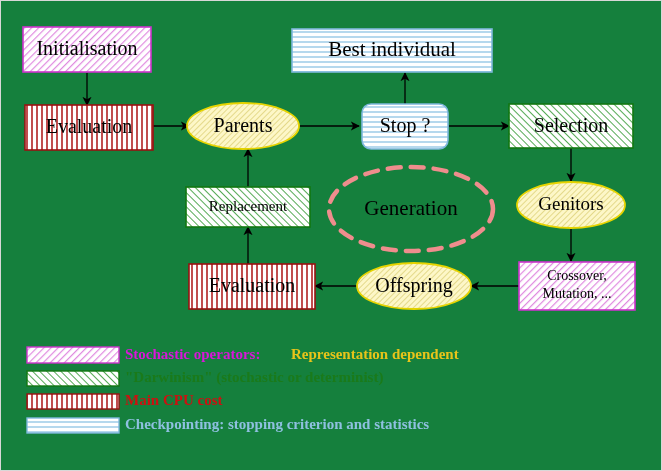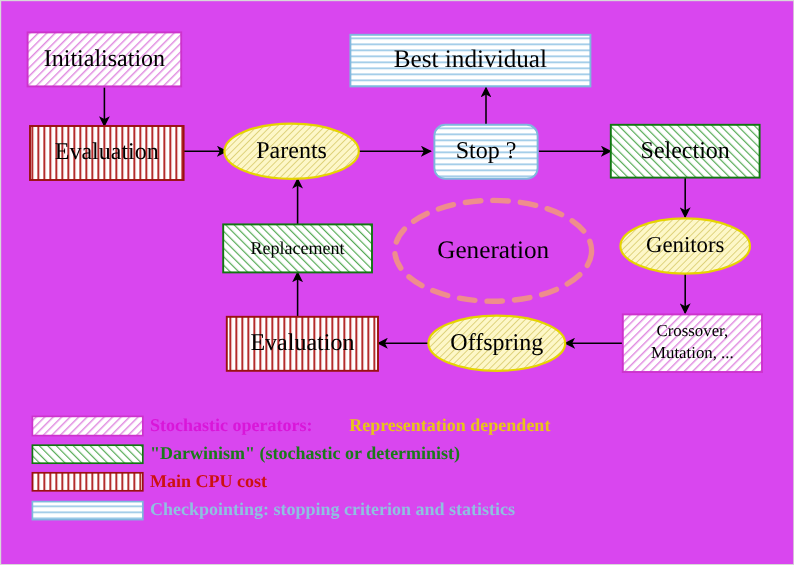--- a/index.html
+++ b/index.html
@@ -11,21 +11,21 @@
     width: 662px;
     height: 471px;
     font-family: "Liberation Serif", "DejaVu Serif", serif;
     overflow: hidden;
     position: relative;
   }
   #root {
     position: relative;
     width: 662px;
     height: 471px;
-    background: #d946ef;
+    background: #15803d;
     box-sizing: border-box;
     border: 1px solid #d8d8d8;
   }
   svg#canvas {
     position: absolute;
     left: 0;
     top: 0;
     width: 662px;
     height: 471px;
     display: block;

